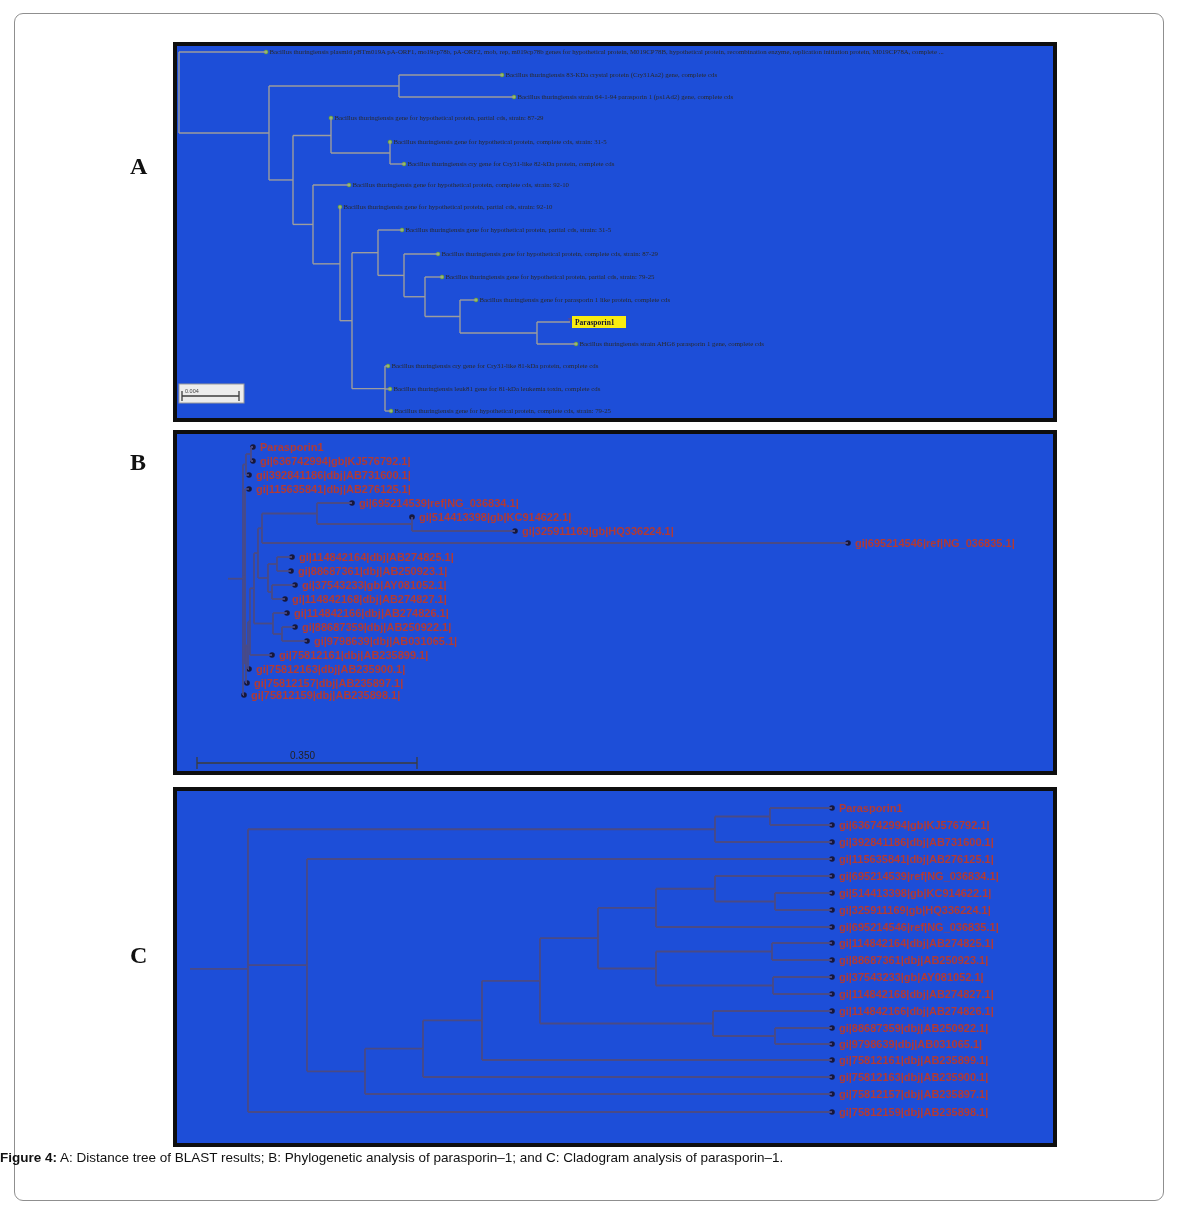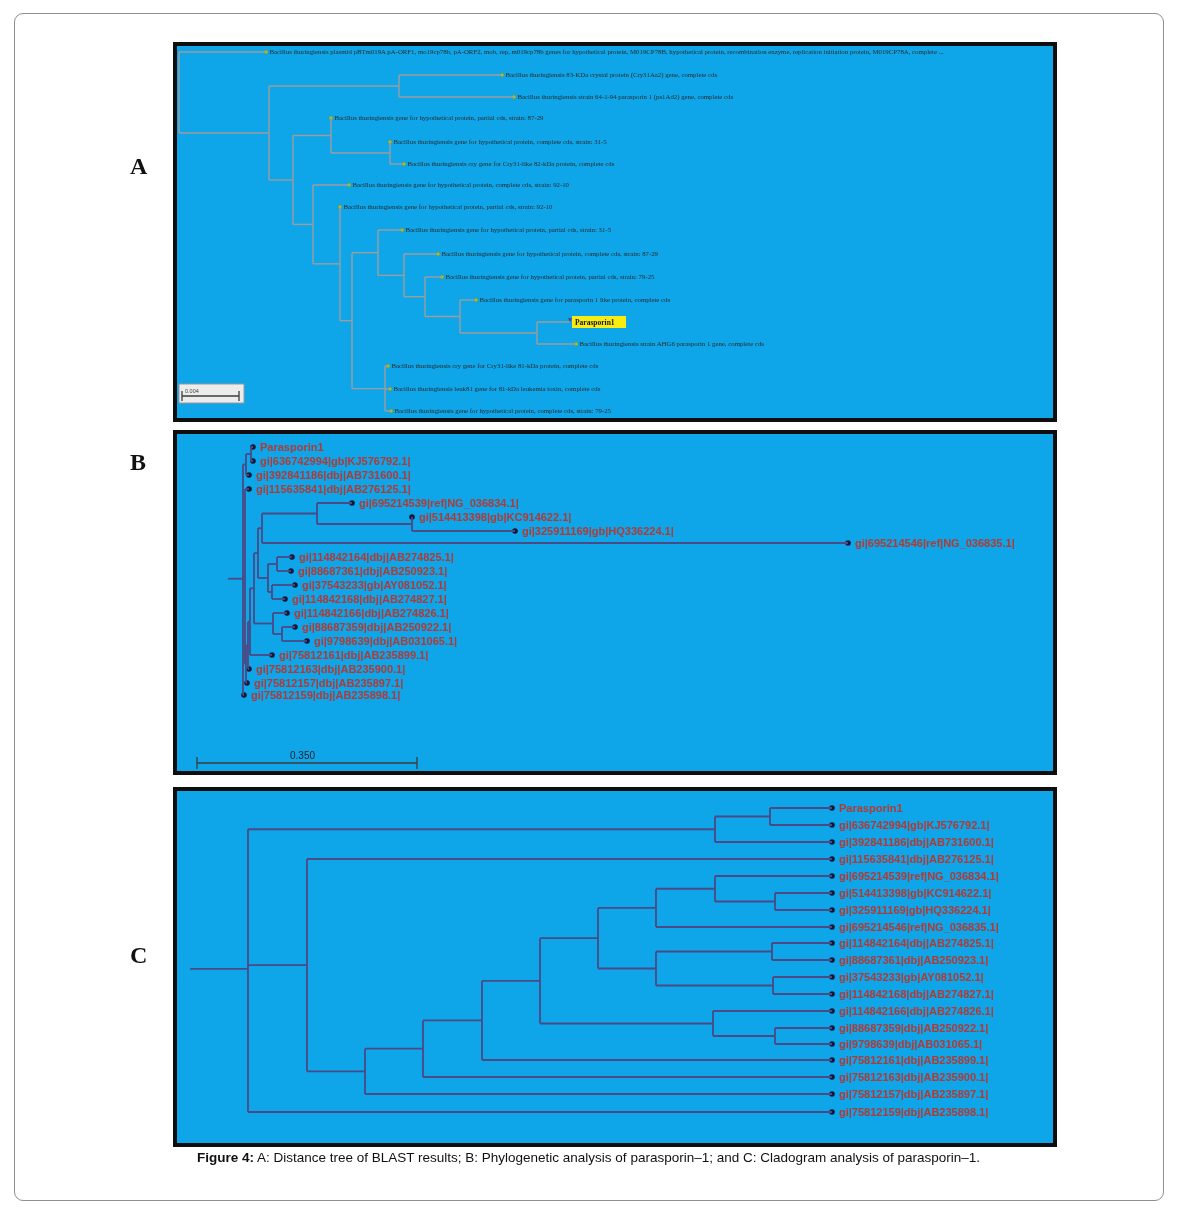--- a/index.html
+++ b/index.html
@@ -1,28 +1,28 @@
 <!DOCTYPE html>
 <html><head>
 <meta charset="utf-8">
 <style>
   html,body{margin:0;padding:0;width:1177px;height:1212px;background:#ffffff;
     font-family:"Liberation Sans",sans-serif;position:relative;overflow:hidden;}
   .page-border{position:absolute;left:14px;top:13px;width:1148px;height:1186px;
     border:1px solid #8f8f8f;border-radius:9px;}
-  .panel{position:absolute;border:4px solid #0e0e0e;background:#0ea5e9;}
+  .panel{position:absolute;border:4px solid #0e0e0e;background:#1d4ed8;}
   #panelA{left:173px;top:42px;width:876px;height:372px;}
   #panelB{left:173px;top:430px;width:876px;height:337px;}
   #panelC{left:173px;top:787px;width:876px;height:352px;}
   .plabel{position:absolute;font-family:"Liberation Serif",serif;font-weight:bold;
     font-size:24px;color:#111;}
   #labA{left:130px;top:153px;}
   #labB{left:130px;top:449px;}
   #labC{left:130px;top:942px;}
-  .caption{position:absolute;top:1150px;left:0;width:100%;text-align:center;
+  .caption{position:absolute;top:1150px;left:0;width:100%;
     font-size:13.5px;color:#111;}
   .caption b{font-weight:bold;}
   svg{display:block;overflow:hidden;}
   .tA{font-family:"Liberation Serif",serif;font-size:6.8px;fill:#2a2a2a;}
   .tB{font-family:"Liberation Sans",sans-serif;font-size:11px;font-weight:bold;fill:#b23a34;}
   .tHL{font-family:"Liberation Serif",serif;font-size:7.5px;font-weight:bold;fill:#14142e;}
   .tScaleA{font-family:"Liberation Sans",sans-serif;font-size:5.5px;fill:#444;}
   .tScaleB{font-family:"Liberation Sans",sans-serif;font-size:10px;fill:#222;}
 </style>
 </head>

